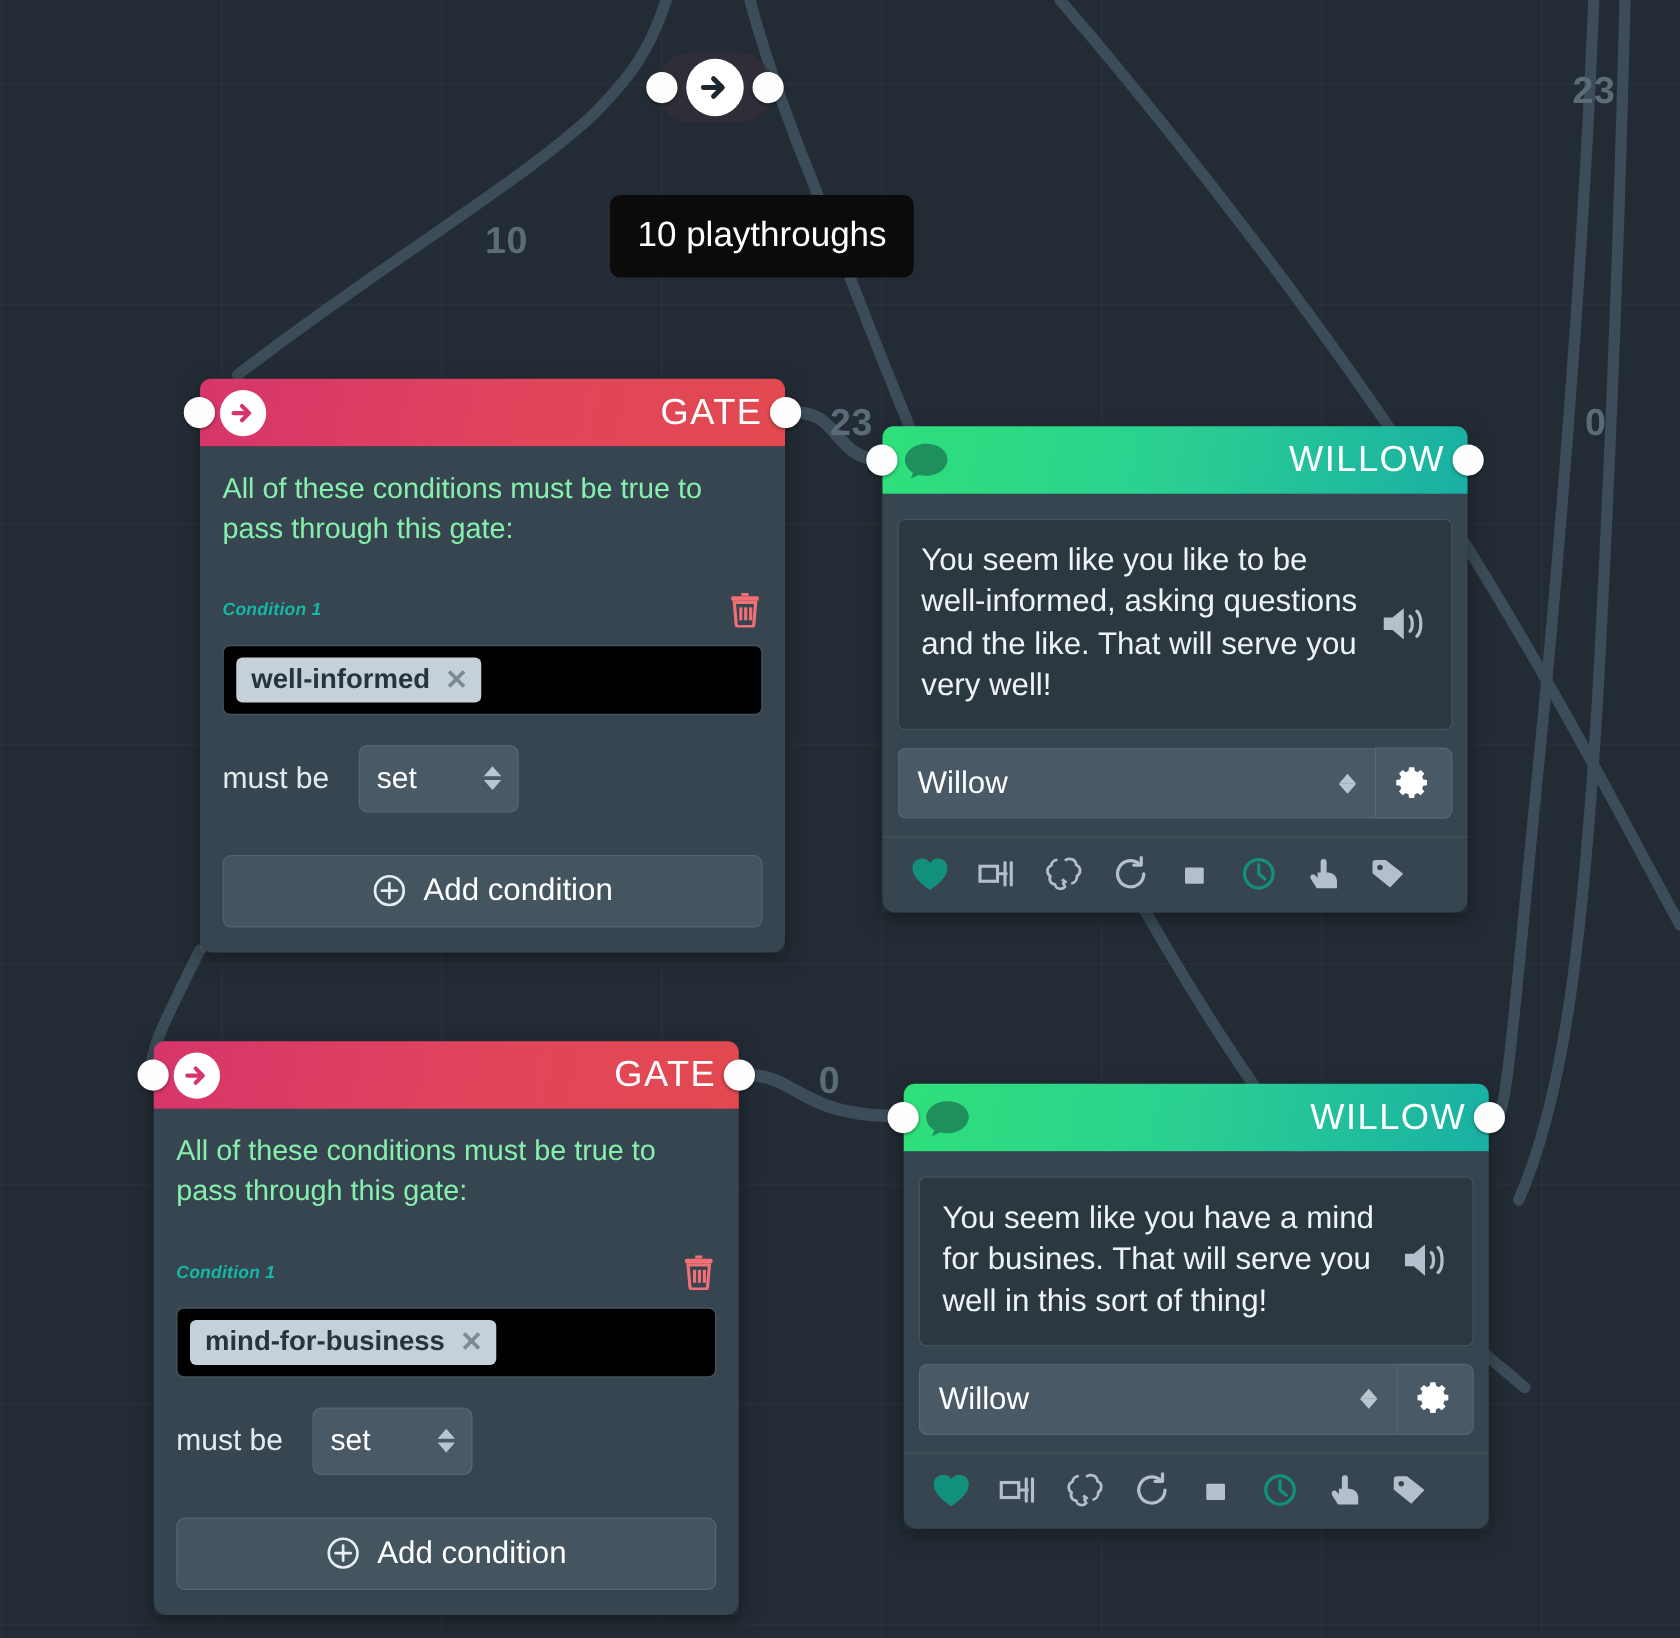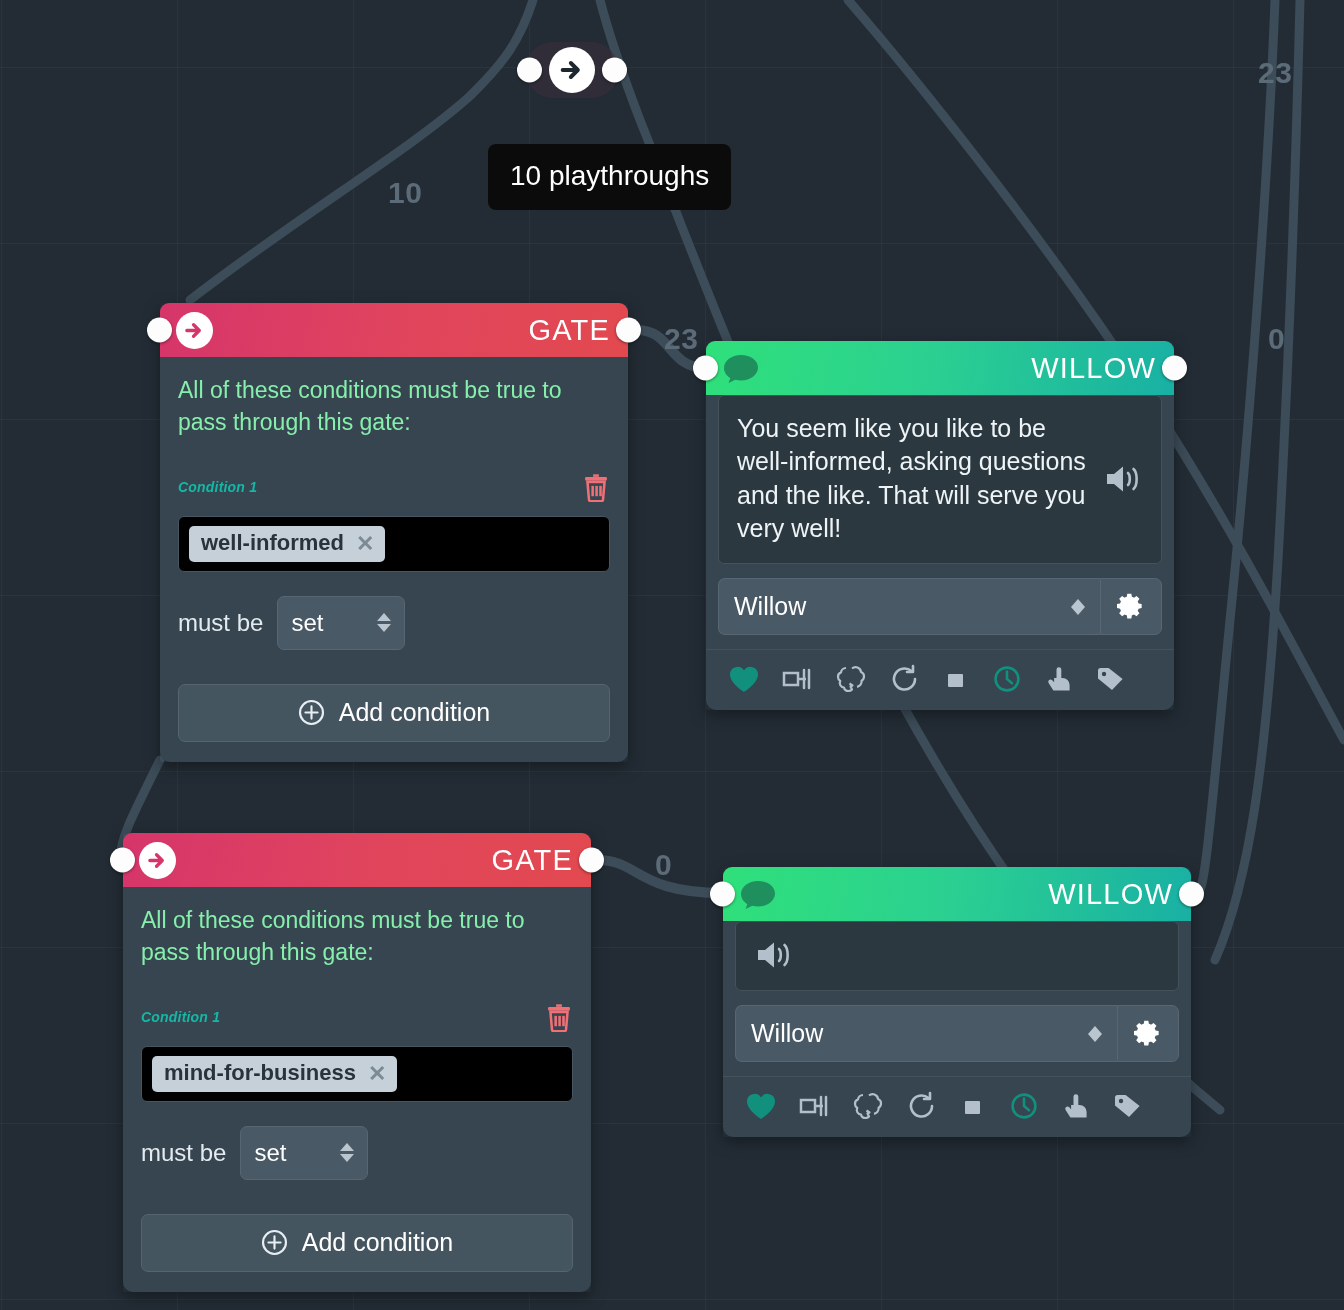--- a/index.html
+++ b/index.html
@@ -50,21 +50,21 @@
     letter-spacing: 1.2px;
     line-height: 1;
   }
   .head-gate { background: linear-gradient(100deg, #d6356a 0%, #e0455c 55%, #e2494f 100%); }
   .head-willow { background: linear-gradient(100deg, #2fe07a 0%, #2bd091 48%, #19b0a4 100%); }
   .node-body {
     background: #36454f;
     border-radius: 0 0 10px 10px;
     padding: 18px 18px 20px 18px;
   }
-  .node-body.willow { padding: 0 12px 0 12px; }
+  .node-body.willow { padding: 20px 12px 0 12px; }
 
   
   .port {
     position: absolute;
     width: 25px; height: 25px;
     border-radius: 50%;
     background: #fdfdfd;
     top: 50%; transform: translateY(-50%);
     box-shadow: 0 1px 3px rgba(0,0,0,.45);
   }
@@ -113,21 +113,21 @@
     border-radius: 5px;
     padding: 5px 11px 6px 12px;
     display: inline-flex; align-items: center; gap: 12px;
     color: #28333b;
     font-size: 22px;
     line-height: 1.1;
   }
   .tag-x { color: #7b8a95; font-size: 22px; cursor: pointer; line-height: 1; }
 
   .mustbe-row {
-    display: flex; align-items: center; gap: 14px;
+    display: flex; align-items: center; gap: 24px;
     margin-top: 24px;
   }
   .mustbe-label { color: #e4ebf0; font-size: 24px; }
   .select {
     background: #495965;
     border: 1px solid #566672;
     border-radius: 7px;
     height: 54px;
     min-width: 128px;
     display: flex; align-items: center;
@@ -260,21 +260,21 @@
   <div class="collapsed" style="left:525px;top:42px;">
     <span class="port in" style="left:-8px;"></span>
     <span class="gate-icon">
       <svg viewBox="0 0 24 24">
           <path d="M4 12h12M11 6l6 6-6 6" fill="none" stroke="#1d2730" stroke-width="3.4" stroke-linecap="round" stroke-linejoin="round"></path>
         </svg>
     </span>
     <span class="port out" style="right:-8px;"></span>
   </div>
 
-  <div class="tooltip" style="left:488px;top:144px;">10 playthroughs</div>
+  <div class="tooltip" style="left:488px;top:156px;">10 playthroughs</div>
 
   <div class="node" style="left:160px;top:303px;width:468px;">
     <div class="node-head head-gate">
       <span class="port in"></span>
       <span class="gate-icon">
         <svg viewBox="0 0 24 24">
             <path d="M4 12h12M11 6l6 6-6 6" fill="none" stroke="#d6356a" stroke-width="3.4" stroke-linecap="round" stroke-linejoin="round"></path>
           </svg>
       </span>
       <span class="node-title">GATE</span>
@@ -449,20 +449,21 @@
       <span class="bubble-icon">
         <svg viewBox="0 0 38 33">
             <path d="M19 3C9.6 3 2 8.8 2 16c0 4.1 2.5 7.7 6.4 10.1L6.6 31l6.6-3.2c1.8.5 3.8.8 5.8.8 9.4 0 17-5.8 17-13S28.4 3 19 3z" fill="#1f8f5d"></path>
           </svg>
       </span>
       <span class="node-title">WILLOW</span>
       <span class="port out"></span>
     </div>
     <div class="node-body willow">
       <div class="speech-box">
+        <div class="speech-text">You seem like you have a mind for busines. That will serve you well in this sort of thing!</div>
         <svg class="spk-ic" viewBox="0 0 40 34">
             <path d="M4 12h7l9-7.5v25L11 22H4z" fill="#b3c0cb"></path>
             <path d="M25 11c2.4 2 2.4 10 0 12" fill="none" stroke="#b3c0cb" stroke-width="2.6" stroke-linecap="round"></path>
             <path d="M30.5 7c4.2 3.6 4.2 16.4 0 20" fill="none" stroke="#b3c0cb" stroke-width="2.6" stroke-linecap="round"></path>
           </svg>
       </div>
       <div class="speaker-row">
         <span class="speaker-select">
           <span>Willow</span>
           <span class="spin" style="margin-left:auto;">

